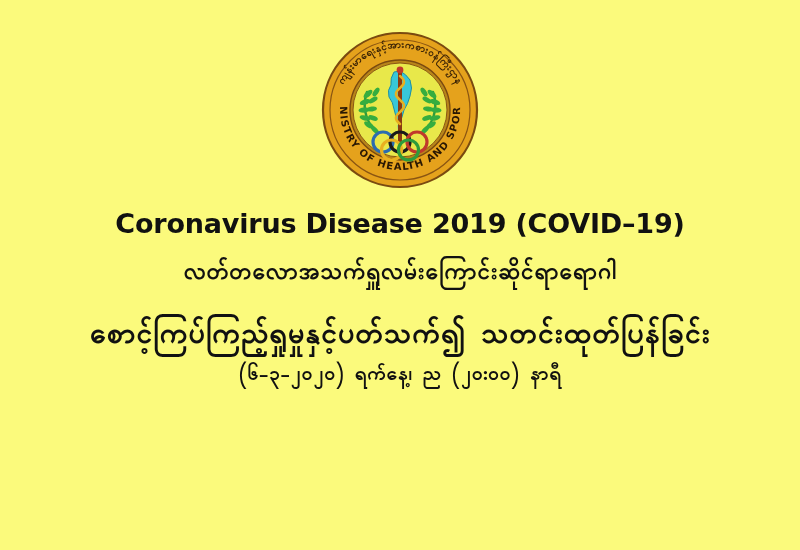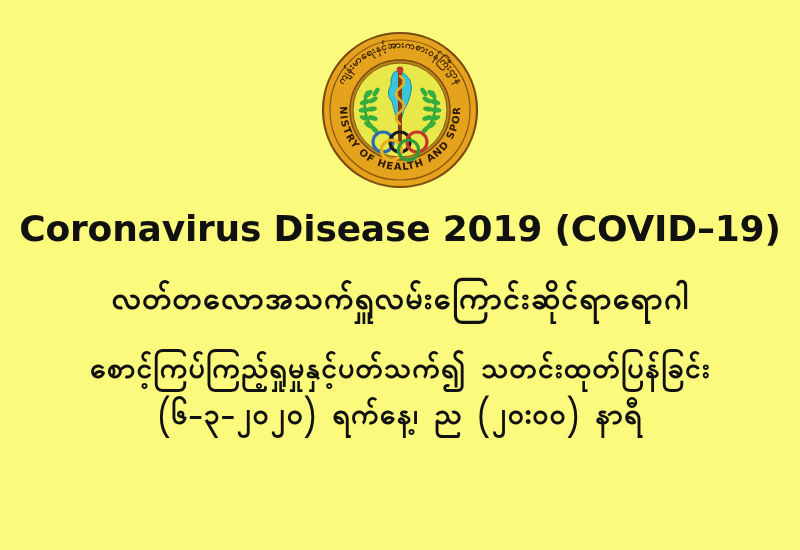--- a/index.html
+++ b/index.html
@@ -44,35 +44,35 @@
   }
   .line {
     display: block;
     color: #111111;
     text-align: center;
     white-space: nowrap;
   }
   #title-en {
     font-family: "DejaVu Sans", "Liberation Sans", sans-serif;
     font-weight: bold;
-    font-size: 36px;
+    font-size: 27px;
     letter-spacing: -0.2px;
     line-height: 1.15;
-    margin-bottom: 28px;
+    margin-bottom: 16px;
   }
   .line-mm {
     font-family: "Padauk", "Myanmar Text", "Noto Sans Myanmar", "DejaVu Sans", sans-serif;
     font-weight: bold;
     font-size: 30px;
     line-height: 1.55;
     letter-spacing: 0px;
   }
-  #mm-line-1 { font-size: 32px; }
+  #mm-line-1 { font-size: 24px; }
   #mm-line-2 { font-size: 30px; margin-top: 21px; }
-  #mm-line-3 { font-size: 30px; }
+  #mm-line-3 { font-size: 20px; }
 </style>
 </head>
 <body>
 
 <div id="poster">
 
   <div id="emblem-wrap">
     <svg id="emblem-svg" viewBox="0 0 160 160" xmlns="http://www.w3.org/2000/svg">
       <defs>
         <path id="arc-top" d="M 80,80 m -62,0 a 62,62 0 0 1 124,0" fill="none"></path>

